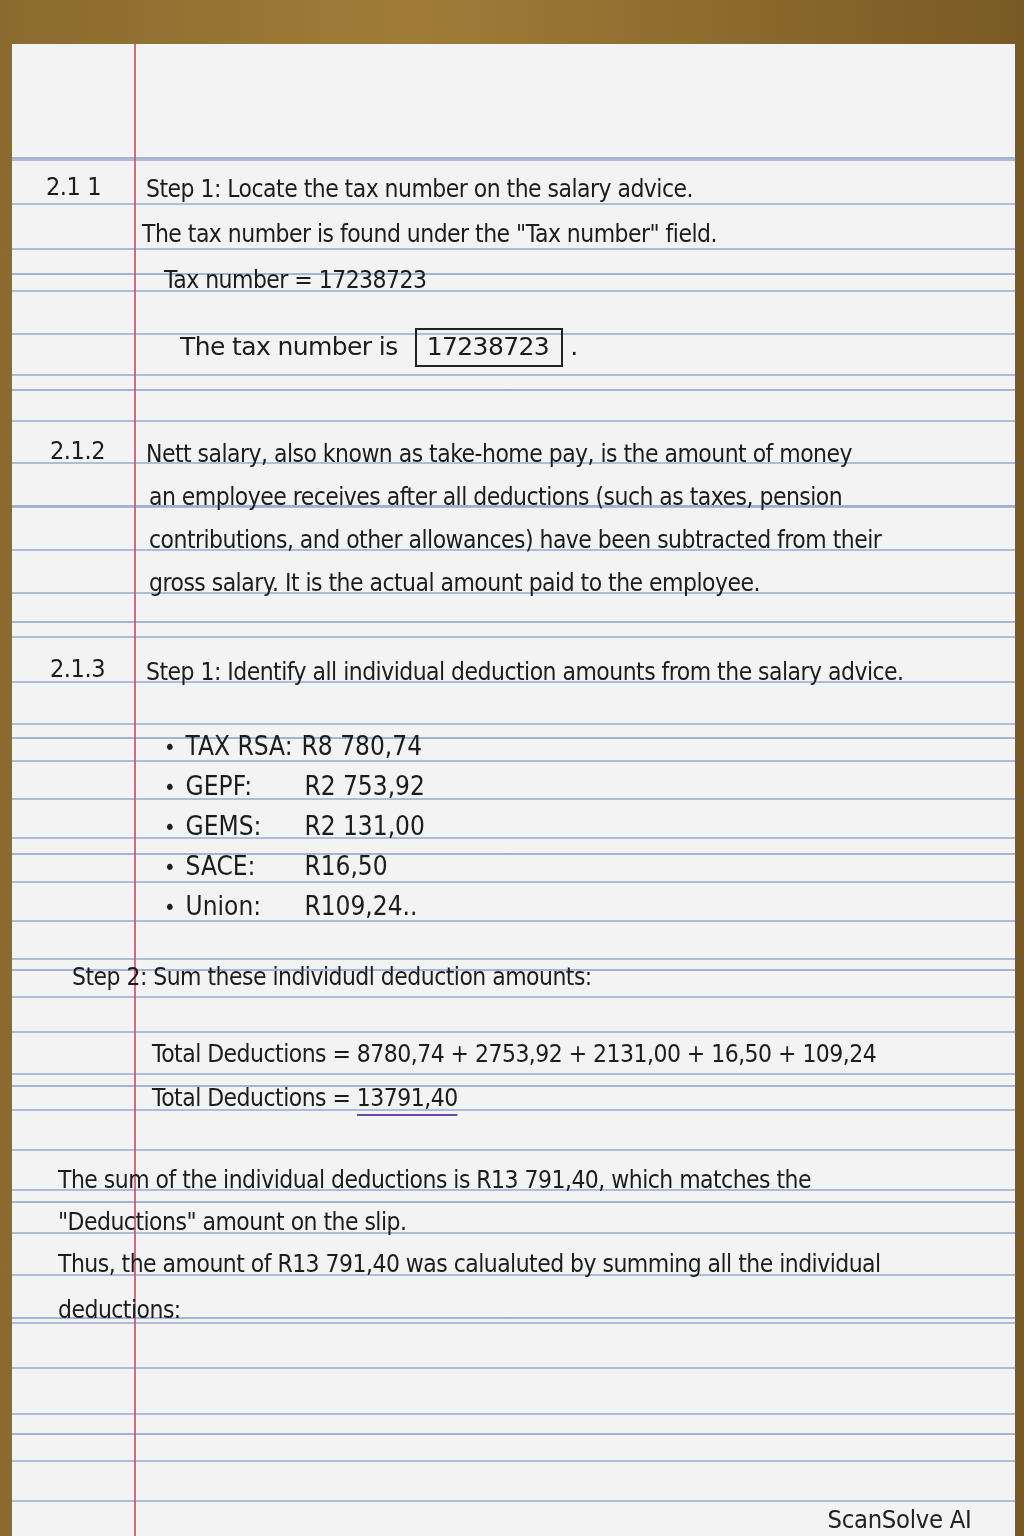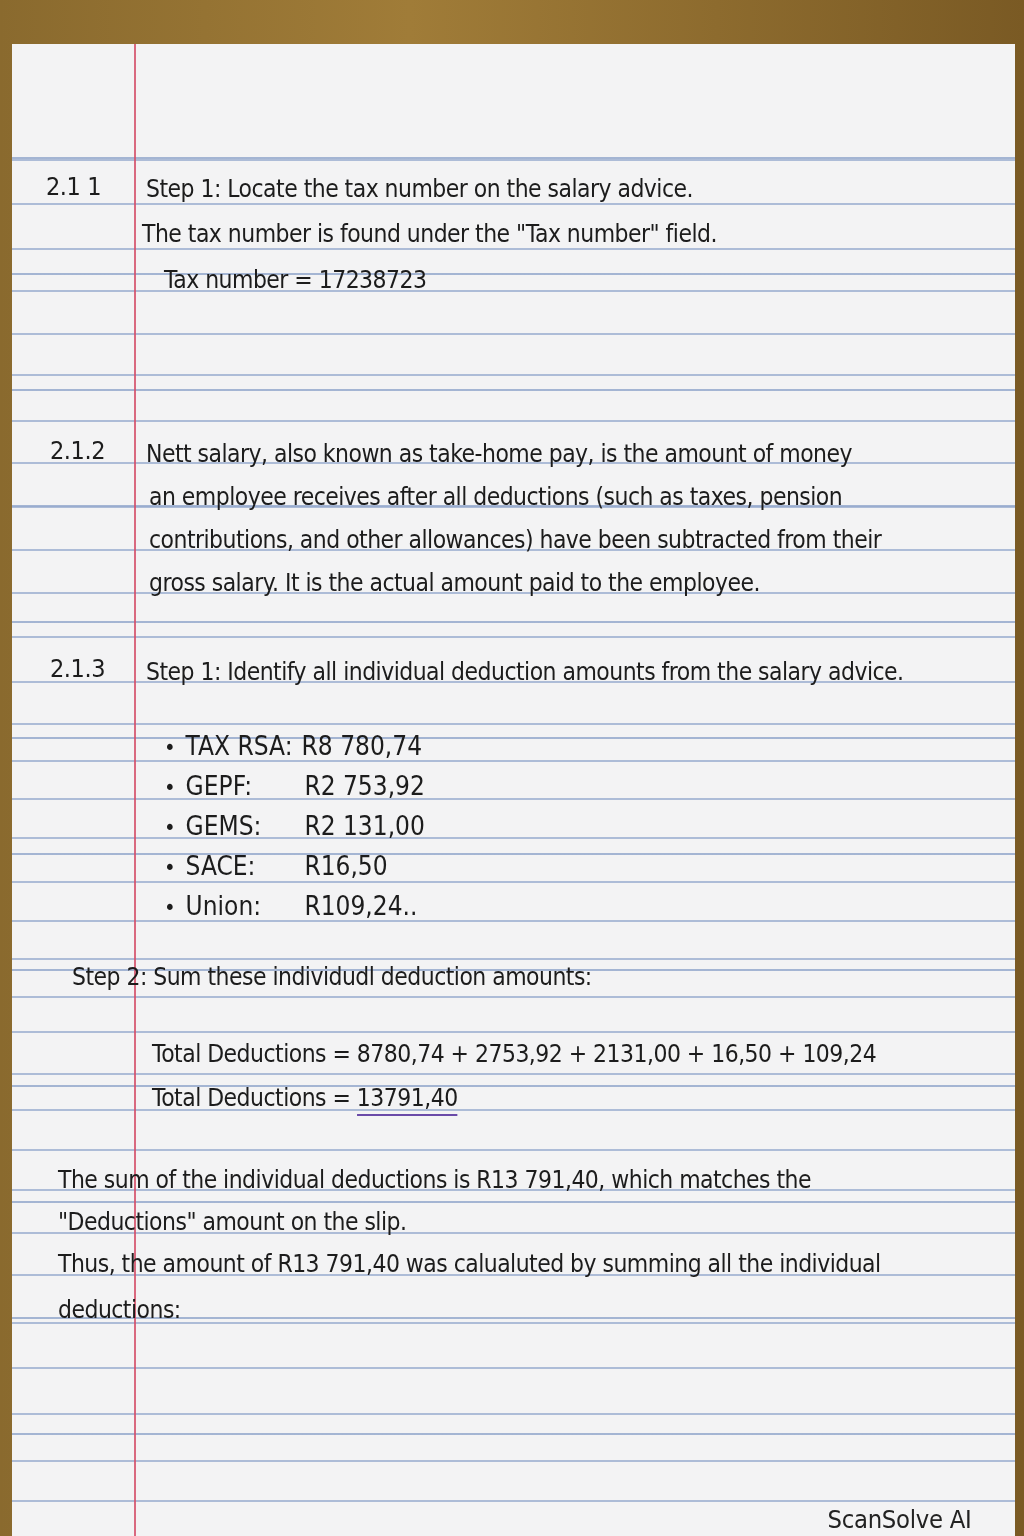--- a/index.html
+++ b/index.html
@@ -188,20 +188,25 @@
     <div class="rule" style="top:1416px"></div>
     <div class="rule" style="top:1456px"></div>
     <div class="rule" style="top:1495px"></div>
   </div>
   <div class="margin-line"></div>
 
   <div class="qnum" style="left:34px; top:128px;">2.1 1</div>
   <div class="hw" style="left:134px; top:130px;">Step 1: Locate the tax number on the salary advice.</div>
   <div class="hw" style="left:130px; top:175px;">The tax number is found under the "Tax number" field.</div>
   <div class="hw" style="left:152px; top:221px;">Tax number = 17238723</div>
+  <div class="inline-box-wrap" style="left:168px; top:284px;">
+    <span class="hw" style="position:relative; display:inline-block; top:0; transform:none; font-size:25px;">The tax number is</span>
+    <span class="boxed hw" style="position:relative; display:inline-block; transform:none; margin-left:12px; font-size:25px;">17238723</span>
+    <span class="hw" style="position:relative; display:inline-block; transform:none; margin-left:2px;">.</span>
+  </div>
 
   <div class="qnum" style="left:38px; top:392px;">2.1.2</div>
   <div class="hw" style="left:134px; top:395px;">Nett salary, also known as take-home pay, is the amount of money</div>
   <div class="hw" style="left:137px; top:438px;">an employee receives after all deductions (such as taxes, pension</div>
   <div class="hw" style="left:137px; top:481px;">contributions, and other allowances) have been subtracted from their</div>
   <div class="hw" style="left:137px; top:524px;">gross salary. It is the actual amount paid to the employee.</div>
 
   <div class="qnum" style="left:38px; top:610px;">2.1.3</div>
   <div class="hw" style="left:134px; top:613px;">Step 1: Identify all individual deduction amounts from the salary advice.</div>
 

